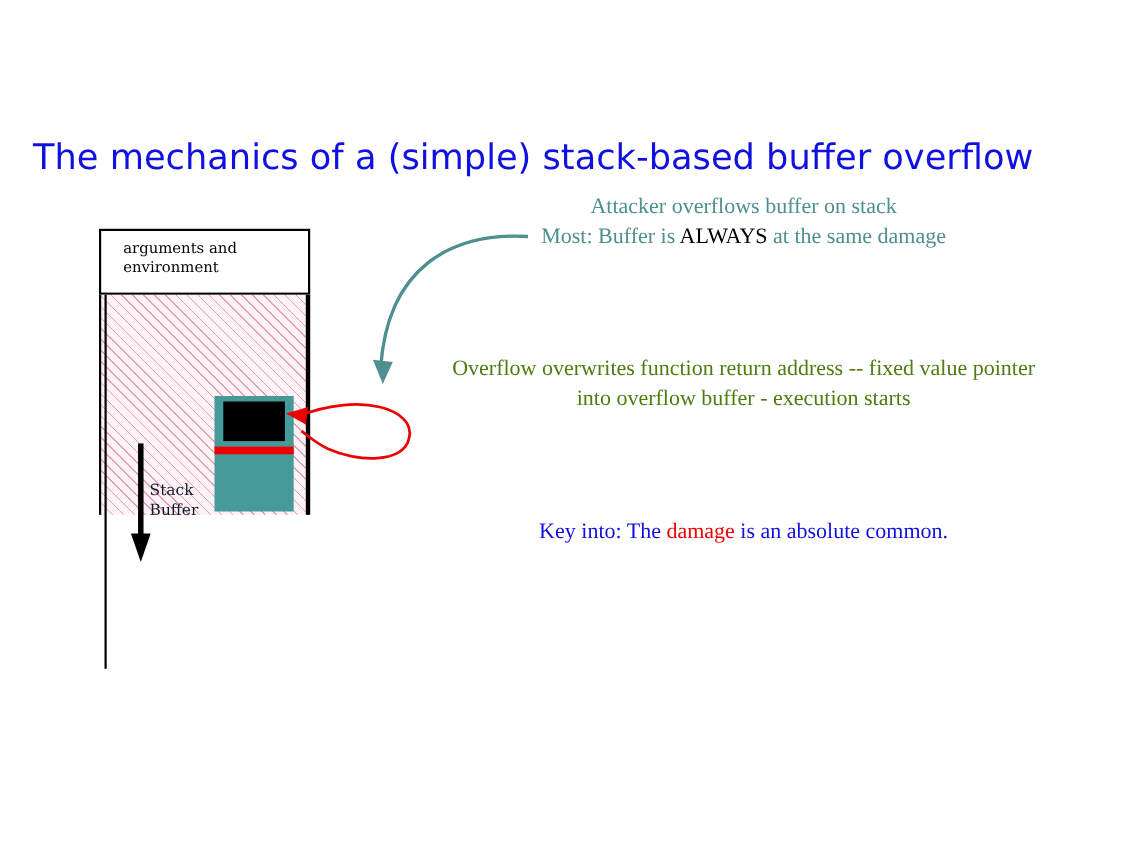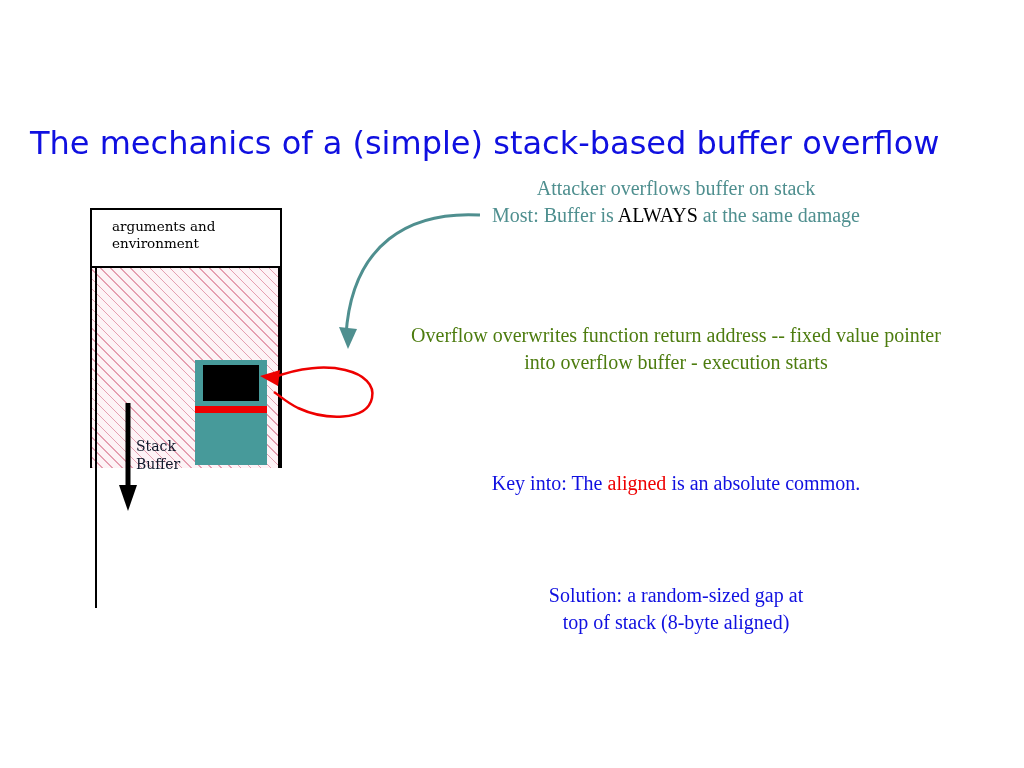--- a/index.html
+++ b/index.html
@@ -248,21 +248,17 @@
   <div class="note" id="note-attacker">
     <span>Attacker overflows buffer on stack</span><br>
     <span>Most: Buffer is </span><span class="always">ALWAYS</span><span> at the same damage</span>
   </div>
 
   <div class="note" id="note-overflow">
     <span>Overflow overwrites function return address -- fixed value pointer into overflow buffer - execution starts</span>
   </div>
 
   <div class="note" id="note-keypoint">
-    <span>Key into: The </span><span class="pointer-word">aligned</span><span> is an absolute common.</span>
-  </div>
-
-  <div class="note" id="note-solution">
-    <span>Solution:  a random-sized gap at</span><br>
-    <span>top of stack (8-byte aligned)</span>
-  </div>
+    <span>Key into: The </span><span class="pointer-word">damage</span><span> is an absolute common.</span>
+  </div>
+
 
 </div>
 
 </body></html>

